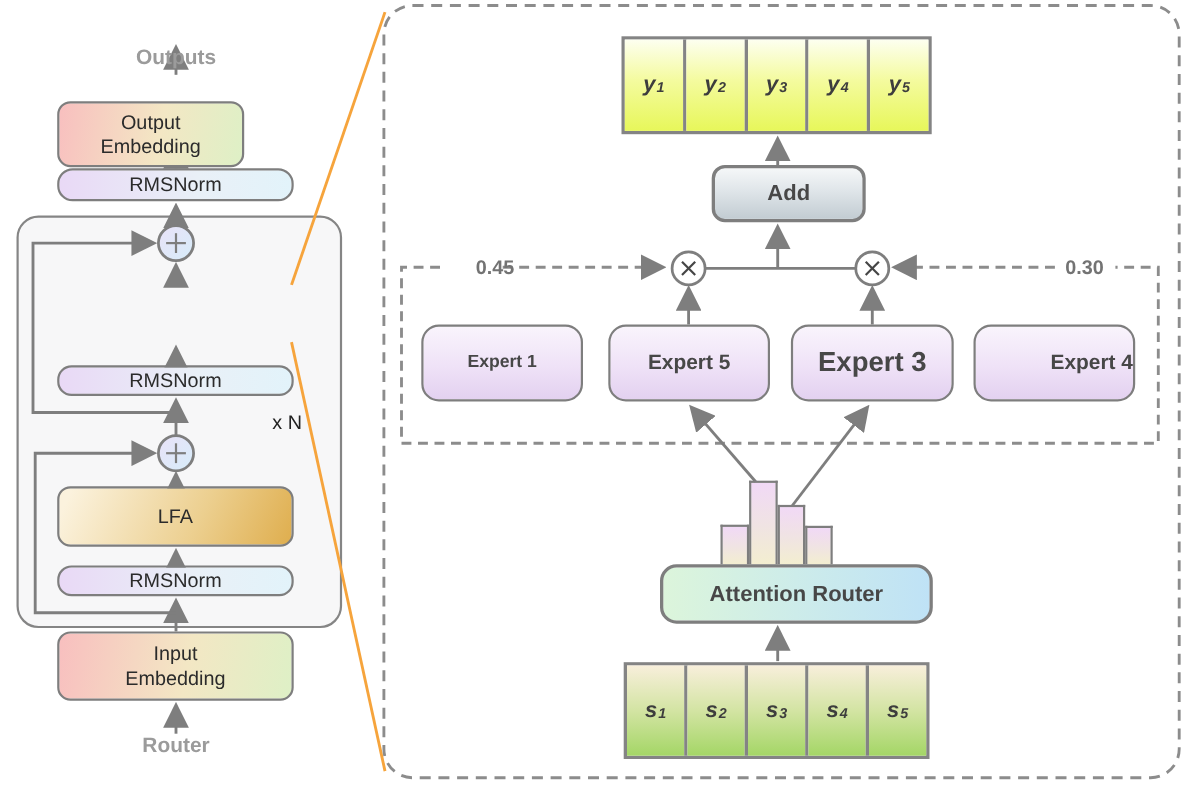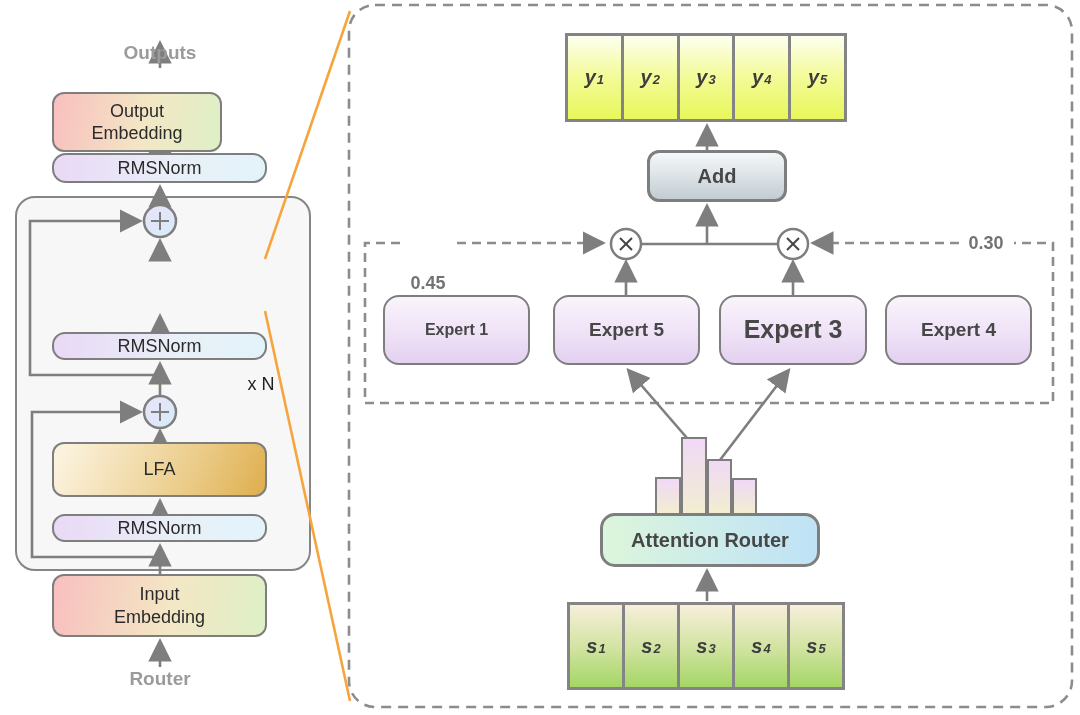--- a/index.html
+++ b/index.html
@@ -196,44 +196,44 @@
     <div class="cell y-cell">
       <span>y</span>
         <sub>5</sub>
     </div>
   </div>
 
   <div class="box grad-add bold" style="left:647px; top:150px; width:140px; height:52px; border-radius:12px; border-width:3px; font-size:20px;">
     <span>Add</span>
   </div>
 
-  <div class="weight-label" style="left:401px; top:233px; width:54px;margin-top:40px;">0.45</div>
+  <div class="weight-label" style="left:423px; top:233px; width:54px;">0.45</div>
   <div class="weight-label" style="left:959px; top:233px; width:54px;">0.30</div>
 
   <div class="box grad-expert bold" style="left:383px; top:295px; width:147px; height:70px; border-radius:16px; font-size:16px;">
     <span>Expert 1</span>
   </div>
   <div class="box grad-expert bold" style="left:553px; top:295px; width:147px; height:70px; border-radius:16px; font-size:19px;">
     <span>Expert 5</span>
   </div>
   <div class="box grad-expert bold" style="left:719px; top:295px; width:148px; height:70px; border-radius:16px; font-size:25px;">
     <span>Expert 3</span>
   </div>
-  <div class="box grad-expert bold" style="left:885px; top:295px; width:147px; height:70px; border-radius:16px; font-size:19px;">
+  <div class="box grad-expert bold" style="left:885px; top:295px; width:147px; height:70px; border-radius:16px; font-size:19px;justify-content:flex-end;">
     <span>Expert 4</span>
   </div>
 
   <div class="bars-wrap" style="left:655px; top:433px; width:104px; height:80px;">
     <div class="bar grad-bar" style="left: 0px; width: 26px; height: 36px;"></div>
     <div class="bar grad-bar" style="left: 26px; width: 26px; height: 76px;"></div>
     <div class="bar grad-bar" style="left: 52px; width: 25px; height: 54px;"></div>
     <div class="bar grad-bar" style="left: 77px; width: 25px; height: 35px;"></div>
   </div>
 
-  <div class="box grad-router bold" style="left:600px; top:513px; width:220px; height:54px; border-radius:15px; border-width:3px; font-size:20px;">
+  <div class="box grad-router bold" style="left:600px; top:513px; width:248px; height:54px; border-radius:15px; border-width:3px; font-size:20px;">
     <span>Attention Router</span>
   </div>
 
   <div class="token-row" style="left:567px; top:602px; width:278px; height:88px;">
     <div class="cell s-cell">
       <span>s</span>
         <sub>1</sub>
     </div>
     <div class="cell s-cell">
       <span>s</span>

